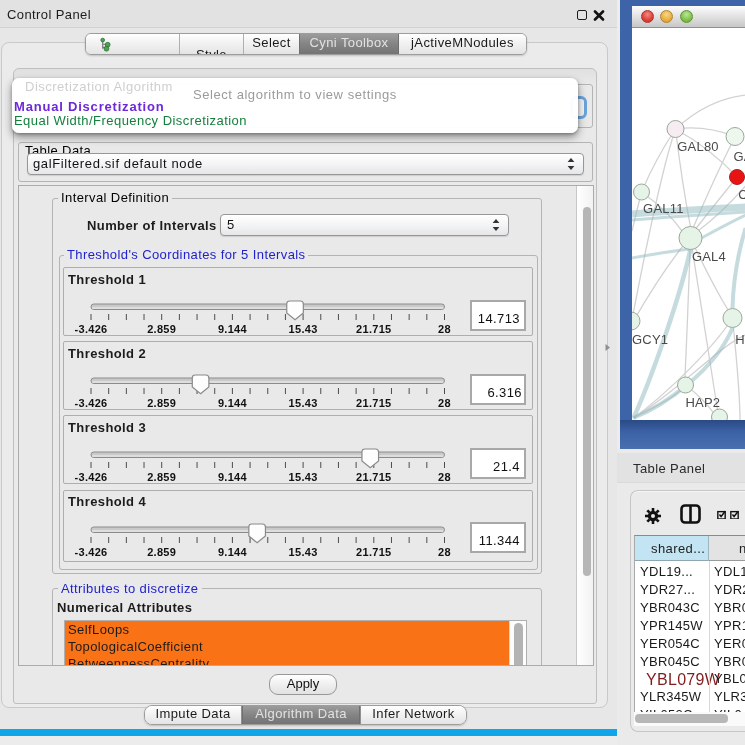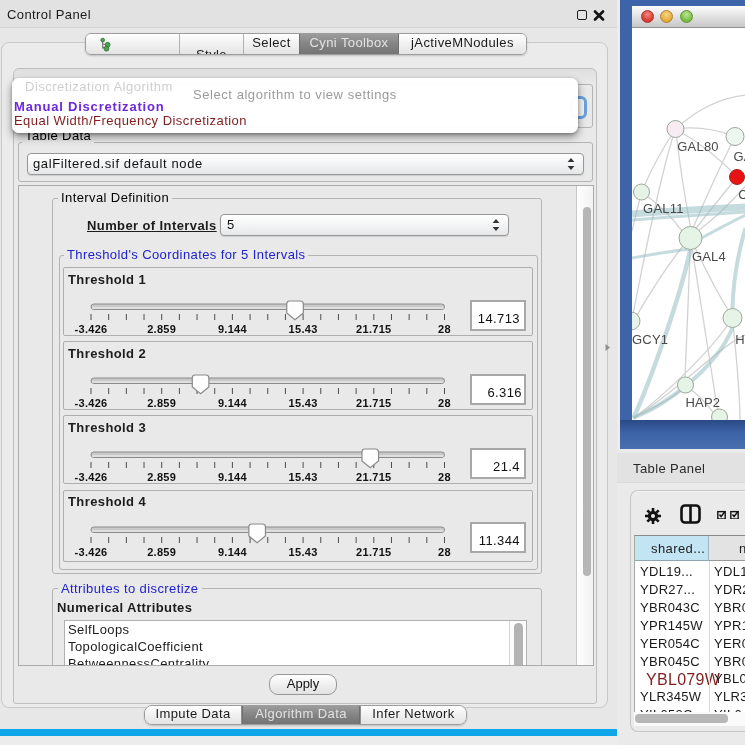--- a/index.html
+++ b/index.html
@@ -35,36 +35,36 @@
 
   <div class="abs" style="left:1px;top:42px;width:605px;height:664px;background:#ebebeb;border:1px solid #c9c9c9;border-radius:8px;"></div>
 
   <div class="abs" style="left:13px;top:68px;width:582px;height:634px;background:linear-gradient(#e0e0e0,#e9e9e9 16px);border:1px solid #bfbfbf;border-radius:6px 6px 3px 3px;"></div>
 
   <div class="abs grp" style="left:24px;top:84px;width:567px;height:42px;"></div>
 
   <div class="abs" style="left:570px;top:96px;width:17px;height:23px;border:3px solid #6ba3dd;border-radius:6px;background:#f4f4f4;box-sizing:border-box;"></div>
 
   <div class="abs grp" style="left:18px;top:141.5px;width:573px;height:38px;"></div>
-  <div class="abs gtitle" style="left:22px;top:129px;">Table Data</div>
+  <div class="abs gtitle" style="left:22px;top:144px;">Table Data</div>
   <div class="abs combo" style="left:27px;top:153px;width:555px;height:20px;">
     <div class="cbtext" style="letter-spacing:0.62px;left:5px;">galFiltered.sif default node</div>
     <svg class="abs" style="right:8px;top:4px;" width="8" height="12" viewBox="0 0 8 12">
       <path d="M4 0 L7.4 4 H0.6 Z" fill="#333"></path>
         <path d="M4 12 L7.4 8 H0.6 Z" fill="#333"></path>
     </svg>
   </div>
 
   <div class="abs" style="left:18px;top:185px;width:576px;height:481px;background:#e9e9e9;border:1px solid #ababab;box-sizing:border-box;overflow:hidden;">
     <div class="abs" style="left:0;top:0;width:574px;height:479px;" id="scrollcontent">
 
       <div class="abs grp" style="left:33px;top:11.5px;width:488px;height:374.5px;"></div>
       <div class="abs gtitle" style="left:39px;top:5px;color:#000000;">Interval Definition</div>
 
-      <div class="abs t13 bold" style="left:68px;top:32px;text-decoration:underline;">Number of Intervals</div>
+      <div class="abs t13 bold" style="left:68px;top:32px;">Number of Intervals</div>
       <div class="abs combo" style="left:201px;top:28px;width:287px;height:20px;">
         <div class="cbtext">5</div>
         <svg class="abs" style="right:8px;top:4px;" width="8" height="12" viewBox="0 0 8 12">
           <path d="M4 0 L7.4 4 H0.6 Z" fill="#333"></path>
             <path d="M4 12 L7.4 8 H0.6 Z" fill="#333"></path>
         </svg>
       </div>
 
       <div class="abs grp" style="left:40px;top:68.5px;width:477px;height:313px;"></div>
       <div class="abs gtitle" style="left:45px;top:62px;color:#2222cc;">Threshold's Coordinates for 5 Intervals</div>
@@ -222,21 +222,21 @@
             <text x="364.50" y="32.5" font-size="11" font-weight="bold" letter-spacing="0.3" fill="#111" text-anchor="middle" font-family="Liberation Sans, sans-serif">28</text>
             <path d="M 168.84 13.00 L 168.84 4.00 Q 168.84 1.00 171.84 1.00 L 182.44 1.00 Q 185.44 1.00 185.44 4.00 L 185.44 13.00 L 177.14 19.80 Z" fill="#fdfdfd" stroke="#8a8a8a" stroke-width="1.2"></path>
             <path d="M 170.84 11.00 L 170.84 4.00 Q 170.84 3.00 171.84 3.00 L 182.44 3.00" fill="none" stroke="#ffffff" stroke-width="1.5" opacity="0.9"></path>
           </svg>
         </div>
       <div class="tickbox" style="box-sizing:border-box;left:451px;top:336px;width:56px;height:31px;line-height:33px;padding-right:4px;">11.344</div>
 
       <div class="abs grp" style="left:33px;top:402px;width:488px;height:119px;"></div>
       <div class="abs gtitle" style="left:39px;top:396px;color:#2222cc;">Attributes to discretize</div>
       <div class="abs t13 bold" style="left:38px;top:414px;">Numerical Attributes</div>
-      <div class="abs" style="left:45px;top:433.5px;width:463px;height:60px;background:#ffffff;border:1px solid #b0b0b0;box-sizing:border-box;">
+      <div class="abs" style="left:45px;top:433.5px;width:463px;height:60px;background:#f97316;border:1px solid #b0b0b0;box-sizing:border-box;">
         <div class="abs t13" style="left:3px;top:1px;">SelfLoops</div>
         <div class="abs t13" style="left:3px;top:18px;">TopologicalCoefficient</div>
         <div class="abs t13" style="left:3px;top:35px;">BetweennessCentrality</div>
         <div class="abs" style="right:0;top:0;width:16px;height:58px;background:#fdfdfd;border-left:1px solid #d5d5d5;"></div>
         <div class="abs" style="right:3.5px;top:2px;width:9px;height:56px;background:#b3b3b3;border-radius:4.5px;"></div>
       </div>
 
       <div class="abs" style="left:557px;top:0;width:17px;height:479px;background:linear-gradient(90deg,#ffffff,#f1f1f1);border-left:1px solid #c7c7c7;"></div>
       <div class="abs" style="left:564px;top:21px;width:8px;height:369px;background:#b6b6b6;border-radius:4px;"></div>
     </div>
@@ -269,21 +269,21 @@
 </div>
 
 <svg class="abs" style="left:604px;top:343px;" width="7" height="9" viewBox="0 0 7 9">
     <path d="M1.5 1 L6 4.5 L1.5 8 Z" fill="#909090"></path>
   </svg>
 
 <div class="abs" style="left:12px;top:78px;width:566px;height:55px;background:rgba(255,255,255,0.97);border-radius:7px;box-shadow:0 4px 9px rgba(0,0,0,0.42), 0 1px 3px rgba(0,0,0,0.25);z-index:60;overflow:hidden;">
   <div class="abs" style="left:13px;top:0.5px;font-size:13px;color:#cfcfcf;letter-spacing:0.5px;">Discretization Algorithm</div>
   <div class="abs" style="left:0;top:8.5px;width:566px;text-align:center;font-size:13px;color:#9b9b9b;letter-spacing:0.55px;">Select algorithm to view settings</div>
   <div class="abs bold" style="left:2px;top:21px;font-size:13px;color:#6d28d9;letter-spacing:0.8px;">Manual Discretization</div>
-  <div class="abs" style="left:2px;top:34.5px;font-size:13px;color:#7f1d1d;letter-spacing:0.45px;">Equal Width/Frequency Discretization</div>
+  <div class="abs" style="left:2px;top:34.5px;font-size:13px;color:#15803d;letter-spacing:0.45px;">Equal Width/Frequency Discretization</div>
 </div>
 
 <div class="abs" style="left:620px;top:0;width:125px;height:449px;background:#3d63a8;">
   <div class="abs" style="left:11.5px;top:6px;width:113.5px;height:21px;background:linear-gradient(#fdfdfd,#c7c7c7);border-bottom:1px solid #909090;"></div>
   <div class="abs" style="left:20.5px;top:10px;width:13px;height:13px;border-radius:50%;background:radial-gradient(circle at 50% 32%,#f08a80,#de3d36 62%,#c13732);border:1px solid #a8332e;box-sizing:border-box;"></div>
   <div class="abs" style="left:40px;top:10px;width:13px;height:13px;border-radius:50%;background:radial-gradient(circle at 50% 32%,#f5d68c,#e9ad3a 62%,#cc9433);border:1px solid #b3822c;box-sizing:border-box;"></div>
   <div class="abs" style="left:59.5px;top:10px;width:13px;height:13px;border-radius:50%;background:radial-gradient(circle at 50% 32%,#bce598,#7cc046 62%,#69a83a);border:1px solid #5e9433;box-sizing:border-box;"></div>
   <div class="abs" style="left:11.5px;top:28px;width:113.5px;height:392px;background:#ffffff;overflow:hidden;">
     <svg width="113.5" height="392" viewBox="0 0 113.5 392" style="position:absolute;left:0;top:0;">
         <path d="M 43.5 101 C 62 84 85 70 113.5 67" fill="none" stroke="#d2d2d2" stroke-width="1.3"></path>

